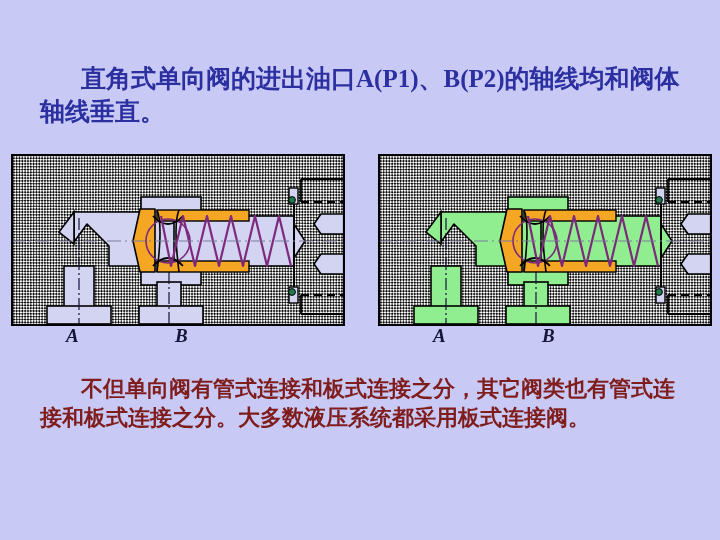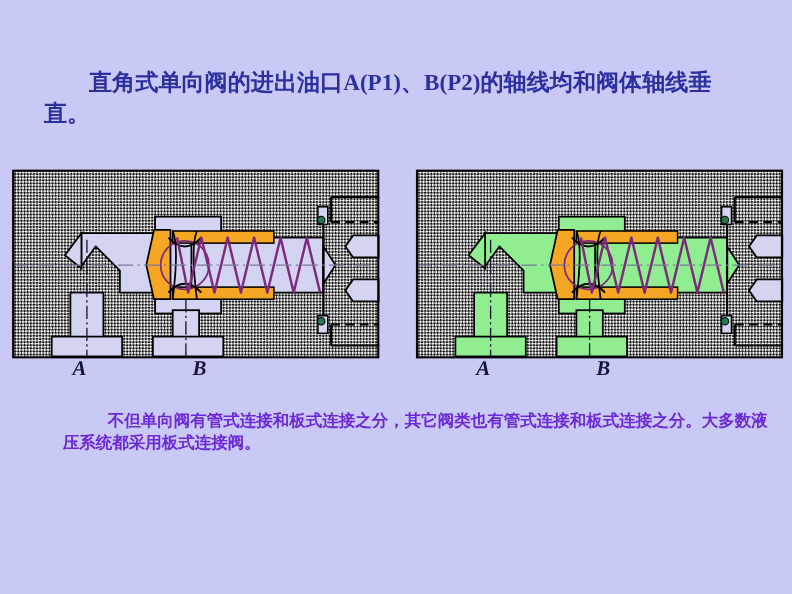--- a/index.html
+++ b/index.html
@@ -25,32 +25,31 @@
   .para {
     position: absolute;
     font-weight: bold;
     line-height: 1.32;
     letter-spacing: 0px;
   }
   #top-text {
     left: 40px;
     top: 62px;
     width: 648px;
-    font-size: 21px;
+    font-size: 25px;
     color: #2b2fa0;
     text-indent: 41px;
   }
   #bottom-text {
     left: 40px;
     top: 374px;
     width: 648px;
-    font-size: 15px;
-    color: #6d28d9;
+    font-size: 22px;
+    color: #7f1d1d;
     text-indent: 41px;
-    margin-left: 17px;
   }
 
   
   .diagram {
     position: absolute;
     top: 154px;
   }
   #diagram-left  { left: 11px; }
   #diagram-right { left: 378px; }
 

